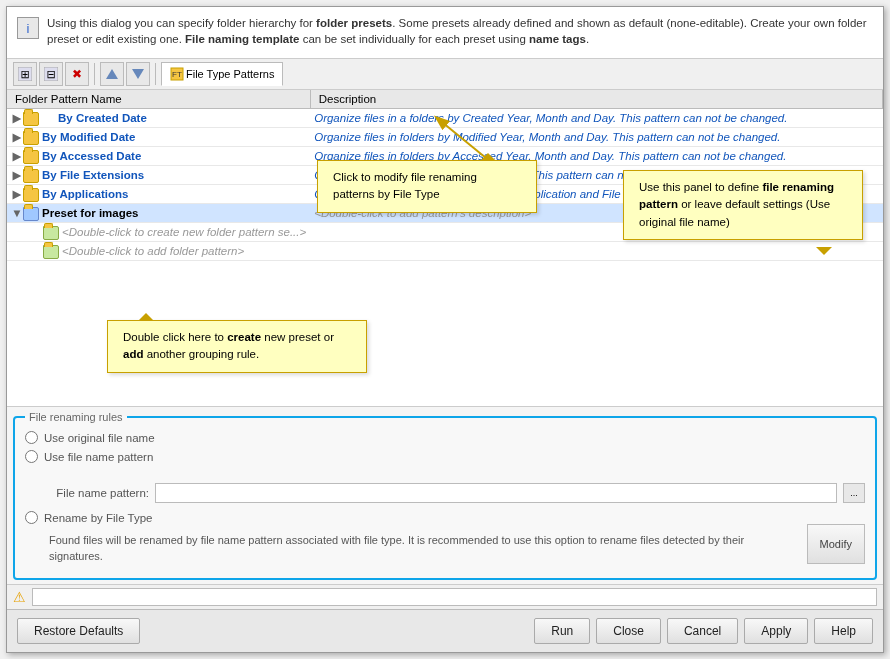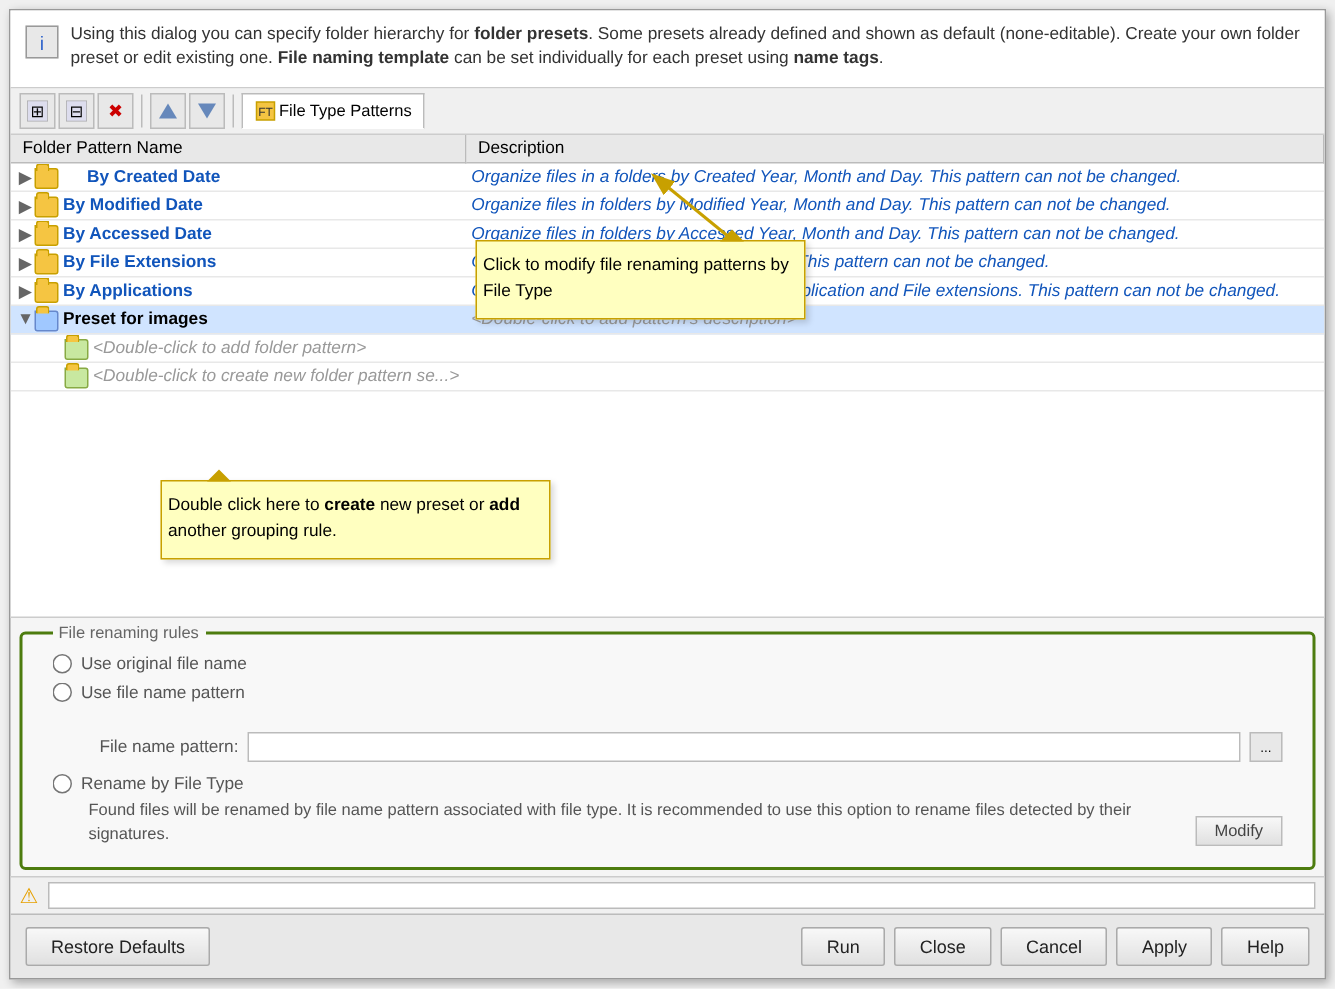--- a/index.html
+++ b/index.html
@@ -169,21 +169,21 @@
       font-size: 11px;
       font-style: italic;
     }
     .desc-gray { color: #999; font-style: italic; }
 
     
     .callout {
       position: absolute;
       background: #ffffc0;
       border: 1px solid #c8a000;
-      padding: 8px 4px;
+      padding: 8px 15px;
       font-size: 11.5px;
       line-height: 1.5;
       max-width: 220px;
       z-index: 10;
       box-shadow: 2px 2px 4px rgba(0,0,0,0.15);
     }
     .callout::after {
       content: '';
       position: absolute;
       border: 8px solid transparent;
@@ -271,21 +271,21 @@
       font-style: italic;
       margin-left: 110px;
     }
     .rename-desc {
       font-size: 11px;
       color: #555;
       margin: 4px 0 0 24px;
       line-height: 1.4;
     }
     .modify-btn {
-      height: 20px;
+      height: 40px;
       padding: 0 12px;
       background: linear-gradient(#f8f8f8, #e0e0e0);
       border: 1px solid #bbb;
       cursor: pointer;
       font-size: 11px;
       color: #444;
     }
 
     
     .status-bar {
@@ -459,32 +459,32 @@
               </div>
             </td>
             <td class="desc-cell desc-gray">&lt;Double-click to add pattern's description&gt;</td>
           </tr>
 
           <tr>
             <td class="row-indent">
               <div class="name-cell">
                 <span style="display:inline-block;width:16px;"></span>
                 <span class="folder-icon" style="background:#c8e8a0;border-color:#88aa44;"></span>
-                <span style="color:#999;font-style:italic;">&lt;Double-click to add folder pattern&gt;</span>
+                <span style="color:#999;font-style:italic;">&lt;Double-click to create new folder pattern se...&gt;</span>
               </div>
             </td>
             <td></td>
           </tr>
 
           <tr>
             <td class="row-indent">
               <div class="name-cell">
                 <span style="display:inline-block;width:16px;"></span>
                 <span class="folder-icon" style="background:#c8e8a0;border-color:#88aa44;"></span>
-                <span style="color:#999;font-style:italic;">&lt;Double-click to create new folder pattern se...&gt;</span>
+                <span style="color:#999;font-style:italic;">&lt;Double-click to add folder pattern&gt;</span>
               </div>
             </td>
             <td></td>
           </tr>
         </tbody>
       </table>
 
       <div class="callout callout-filetypes">
         <span>Click to modify file renaming patterns by File Type</span>
       </div>
@@ -492,28 +492,31 @@
       <svg style="position:absolute;top:0;left:0;width:100%;height:100%;pointer-events:none;z-index:8;">
 
         <line x1="490" y1="77" x2="430" y2="28" stroke="#c8a000" stroke-width="2" marker-end="url(#arrow)"></line>
         <defs>
           <marker id="arrow" markerWidth="8" markerHeight="8" refX="6" refY="3" orient="auto">
             <path d="M0,0 L0,6 L8,3 z" fill="#c8a000"></path>
           </marker>
         </defs>
       </svg>
 
+      <div class="callout callout-panel" style="top:80px;right:20px;max-width:240px;">
+        <span>Use this panel to define <strong>file renaming pattern</strong> or leave default settings (Use original file name)</span>
+      </div>
 
       <div class="callout callout-create" style="top:230px;left:100px;max-width:260px;">
         <span>Double click here to <strong>create</strong> new preset or <strong>add</strong> another grouping rule.</span>
       </div>
     </div>
 
     <div style="padding: 4px 6px;">
-      <fieldset style="border: 2px solid #4d7c0f; border-radius:4px; padding: 8px 20px; background:#f8f8f8;">
+      <fieldset style="border: 2px solid #0ea5e9; border-radius:4px; padding: 8px 10px; background:#f8f8f8;">
         <legend style="font-size:11px; color:#666; padding:0 4px;">File renaming rules</legend>
 
         <div class="radio-group">
 
           <div class="radio-row">
             <input type="radio" name="rename" id="r1" style="">
             <label for="r1">Use original file name</label>
           </div>
 
           <div>

